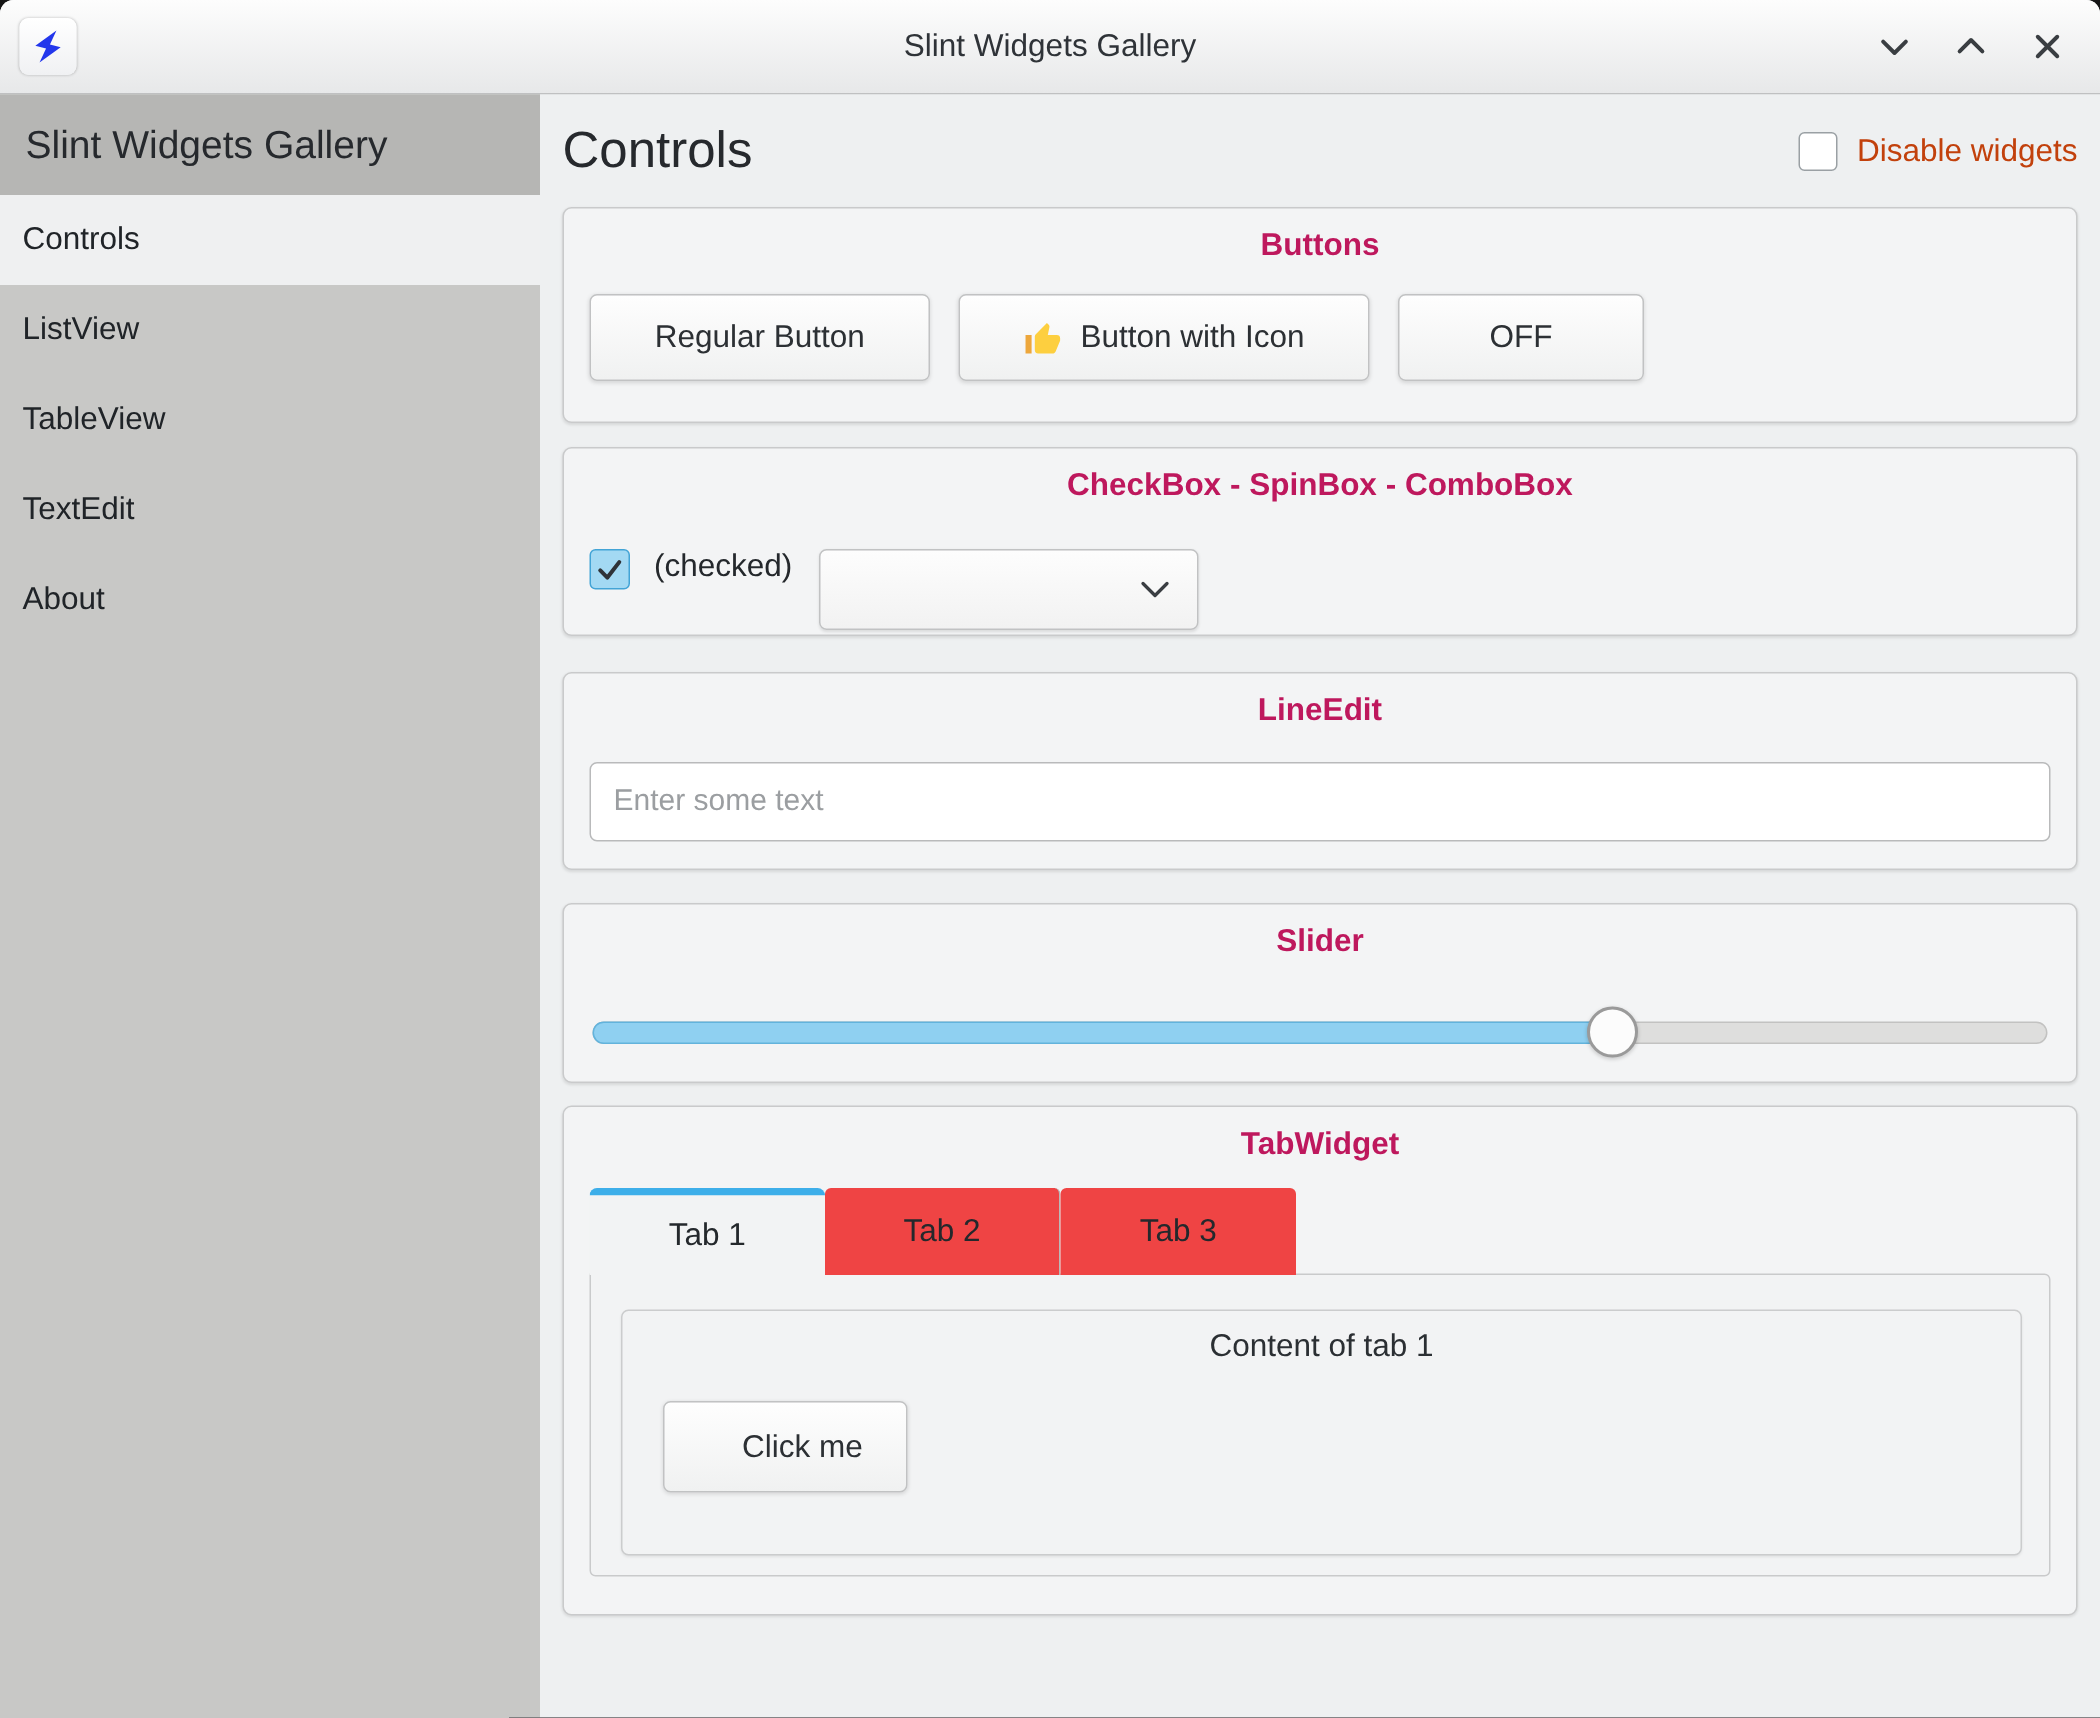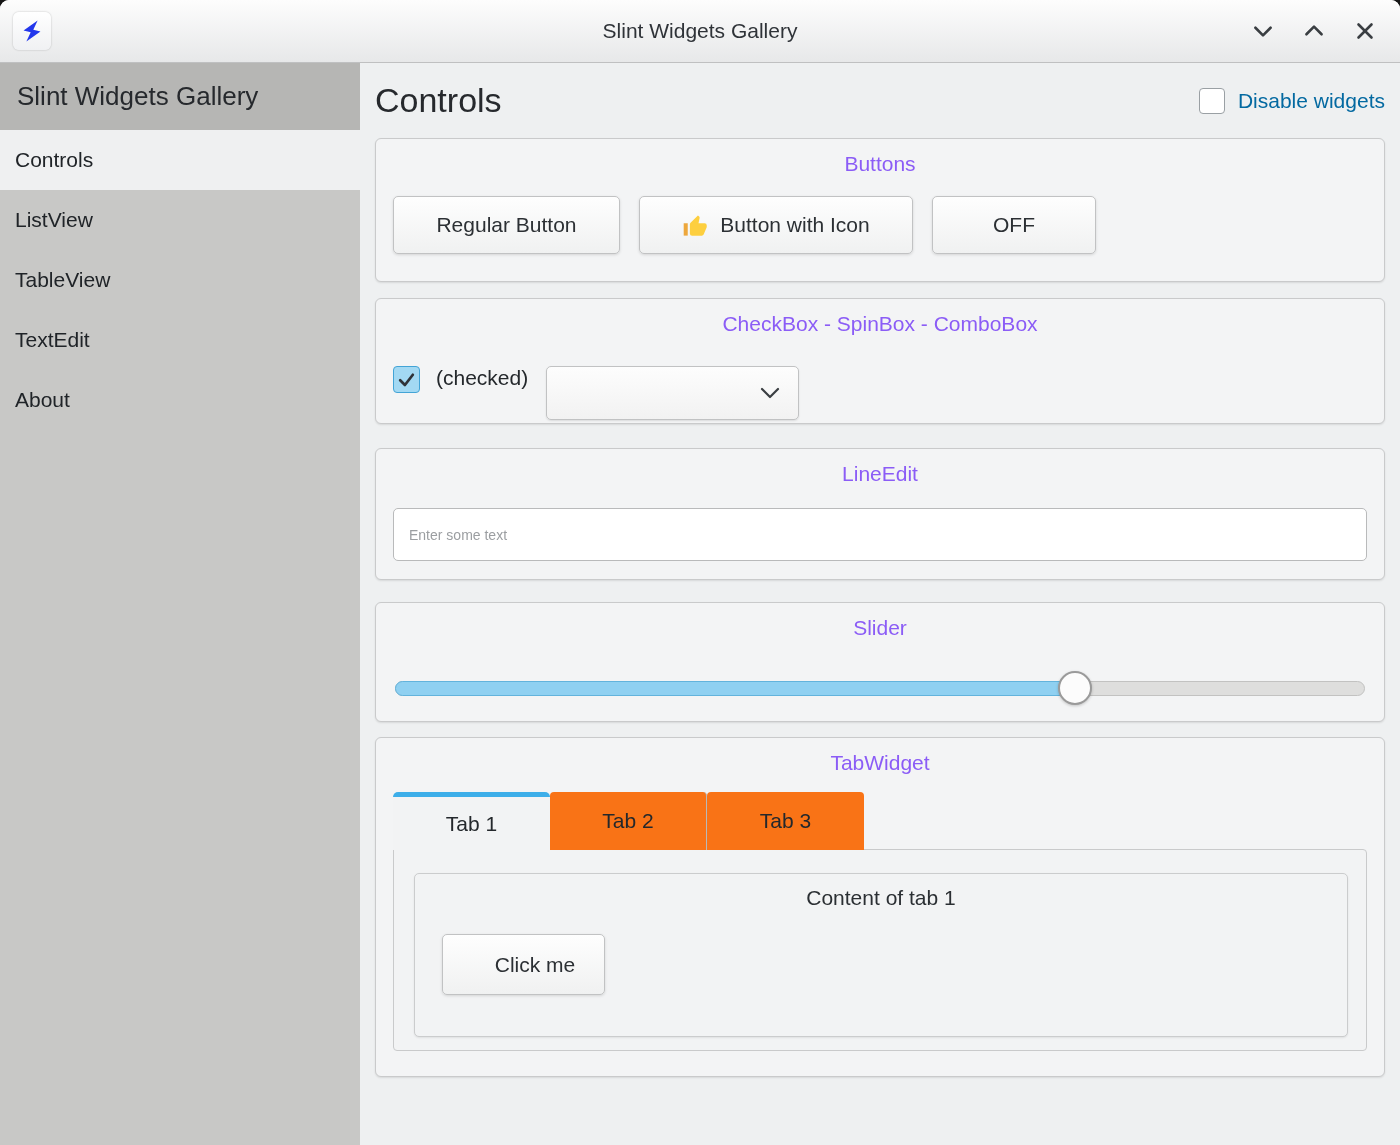--- a/index.html
+++ b/index.html
@@ -54,29 +54,29 @@
   }
   .page-title { font-size:34px; color:#26292d; }
   .disable-row { display:flex; align-items:center; gap:13px; padding-right:0px; }
   .checkbox {
     width:26px; height:26px; background:#ffffff; border:1.5px solid #9aa0a4;
     border-radius:4px; display:flex; align-items:center; justify-content:center;
   }
   .checkbox.checked { background:#a3d9f3; border-color:#43a4d6; }
   .checkbox svg { display:none; }
   .checkbox.checked svg { display:block; }
-  .disable-label { font-size:21px; color:#0369a1; }
+  .disable-label { font-size:21px; color:#c2410c; }
 
   
   .groupbox {
     background:#f3f4f5; border:1px solid #c9cacb; border-radius:6px;
     box-shadow:0 1px 2px rgba(0,0,0,.10);
     padding:13px 17px 0 17px; position:relative;
   }
-  .group-title { text-align:center; font-size:21px; color:#8b5cf6; }
+  .group-title { text-align:center; font-size:21px; color:#be185d;font-weight:bold; }
 
   .gb-buttons   { height:144px; margin-bottom:16px; }
   .gb-checks    { height:126px; margin-bottom:24px; }
   .gb-lineedit  { height:132px; margin-bottom:22px; }
   .gb-slider    { height:120px; margin-bottom:15px; }
   .gb-tabs      { height:340px; }
 
   
   .buttons-row { display:flex; gap:19px; margin-top:20px; }
   .btn {
@@ -111,21 +111,21 @@
     display:flex; align-items:center; justify-content:space-between;
     padding:0 16px;
   }
   .combo-value { font-size:21px; color:#26292d; }
   .combobox svg { stroke:#3a3e42; stroke-width:2.2; fill:none; stroke-linecap:round; stroke-linejoin:round; }
 
   
   .lineedit {
     margin-top:22px; width:100%; height:53px;
     background:#ffffff; border:1px solid #b9babb; border-radius:5px;
-    padding:0 15px; font-size:14px; color:#26292d;
+    padding:0 15px; font-size:20px; color:#26292d;
     font-family:"Liberation Sans", sans-serif; outline:none;
   }
   .lineedit::placeholder { color:#9b9ea1; }
 
   
   .slider-area { margin-top:32px; position:relative; height:34px; }
   .slider-track {
     position:absolute; left:2px; right:2px; top:9px; height:15px;
     background:#dededd; border:1px solid #c2c2c1; border-radius:8px;
   }
@@ -136,21 +136,21 @@
   .slider-thumb {
     position:absolute; right:-17px; top:-11px; width:34px; height:34px;
     background:#fcfcfc; border:2px solid #9a9a9a; border-radius:50%;
     box-shadow:0 1px 3px rgba(0,0,0,.2);
   }
 
   
   .tabbar { display:flex; margin-top:17px; position:relative; z-index:2; }
   .tab {
     width:157px; height:58px; display:flex; align-items:center; justify-content:center;
-    font-size:21px; color:#24282c; background:#f97316; cursor:default;
+    font-size:21px; color:#24282c; background:#ef4444; cursor:default;
     border-radius:4px 4px 0 0; border-right:1px solid #b9b9b8;
   }
   .tab:last-child { border-right:none; }
   .tab.active {
     background:#f2f3f4; border-top:5px solid #3daee9; border-right:none;
     border-radius:5px 5px 0 0;
   }
   .tabpane {
     height:202px; background:#f2f3f4; border:1px solid #c9cacb;
     border-radius:0 4px 4px 4px; margin-top:-1px; position:relative; z-index:1;

